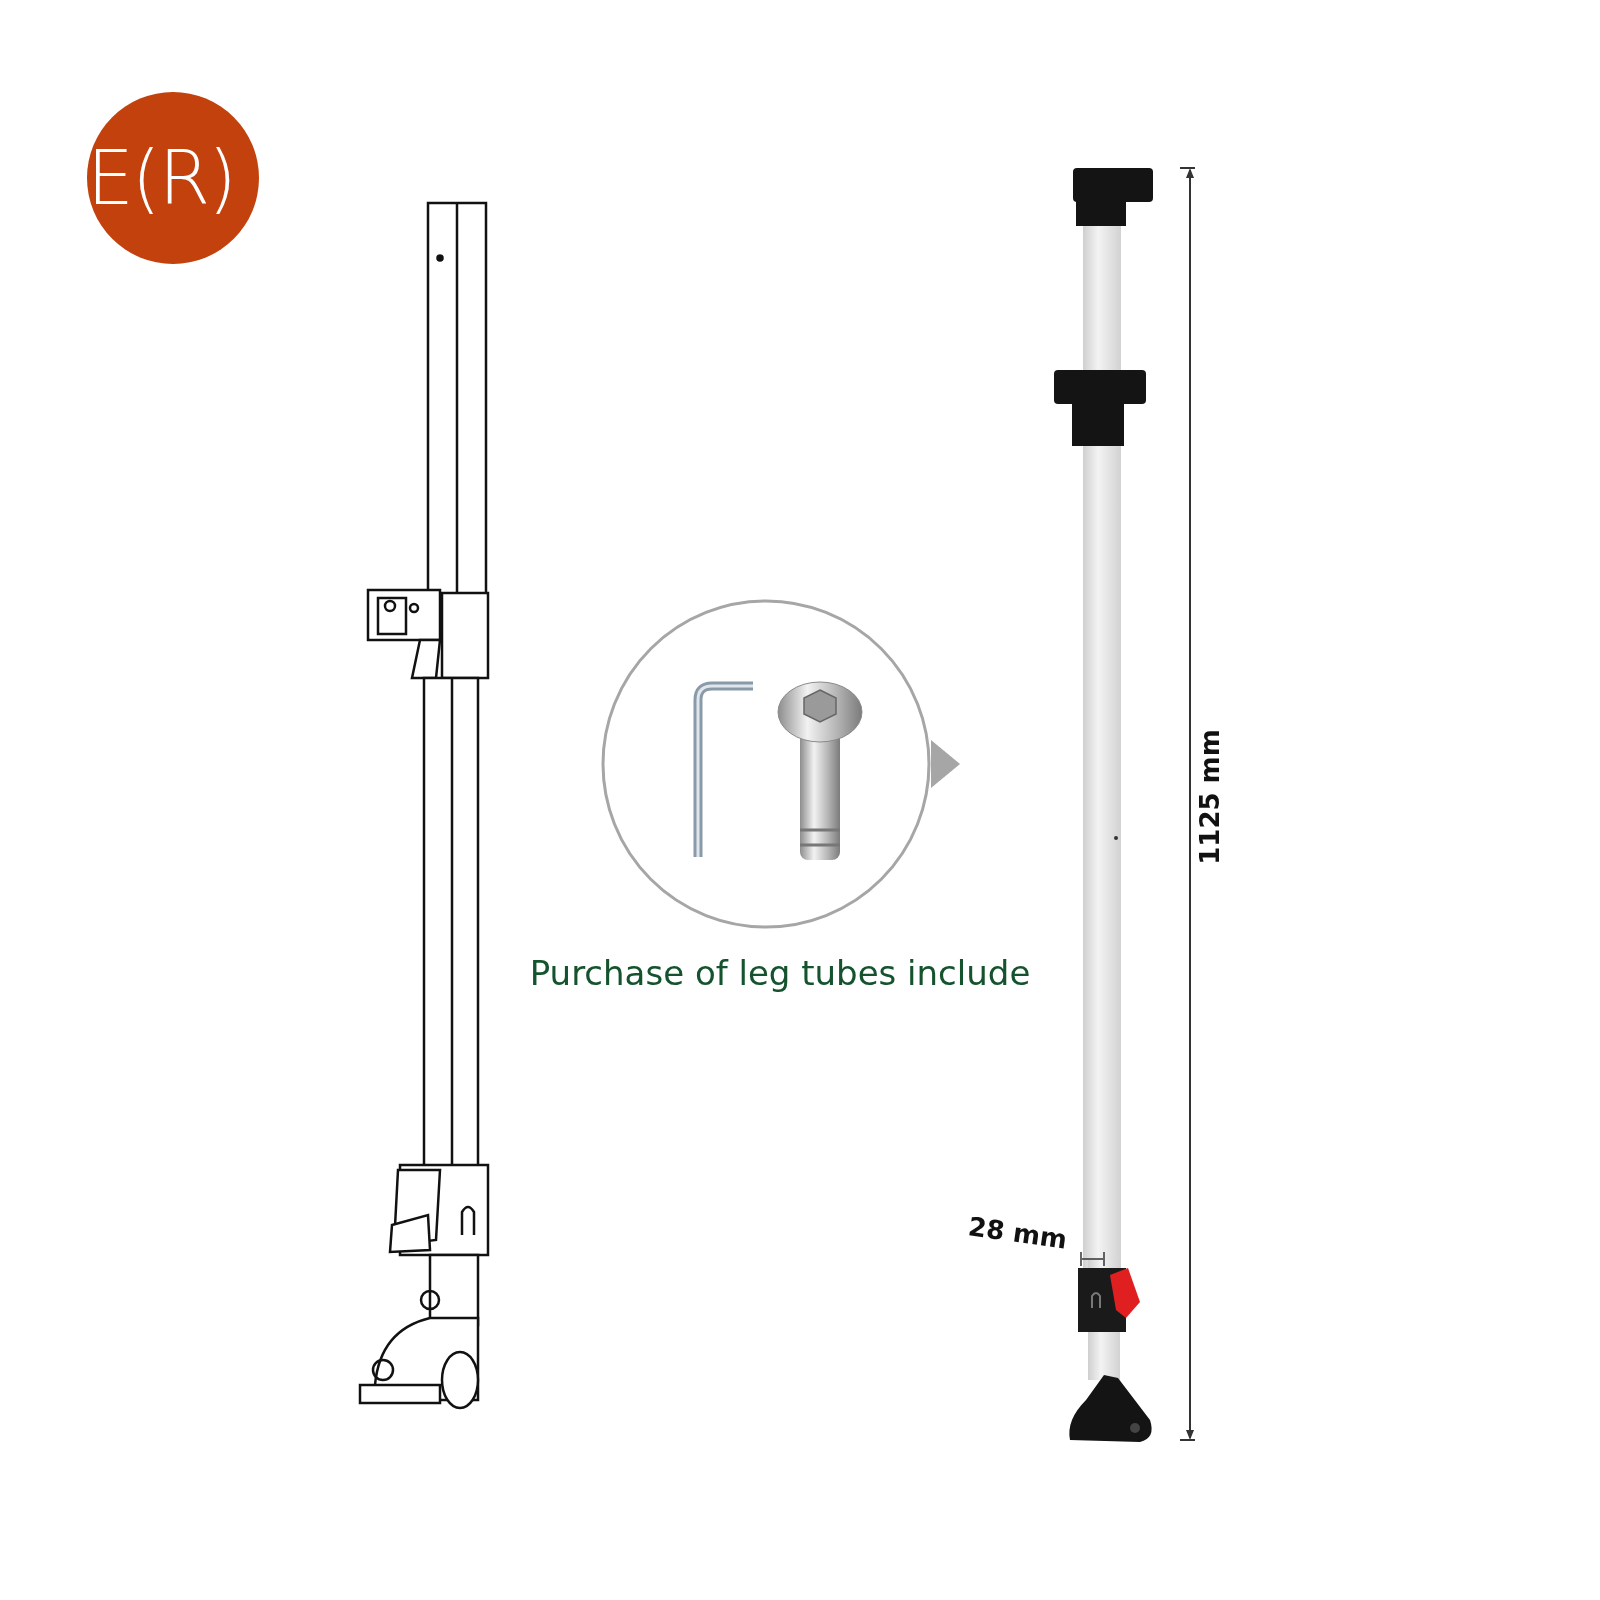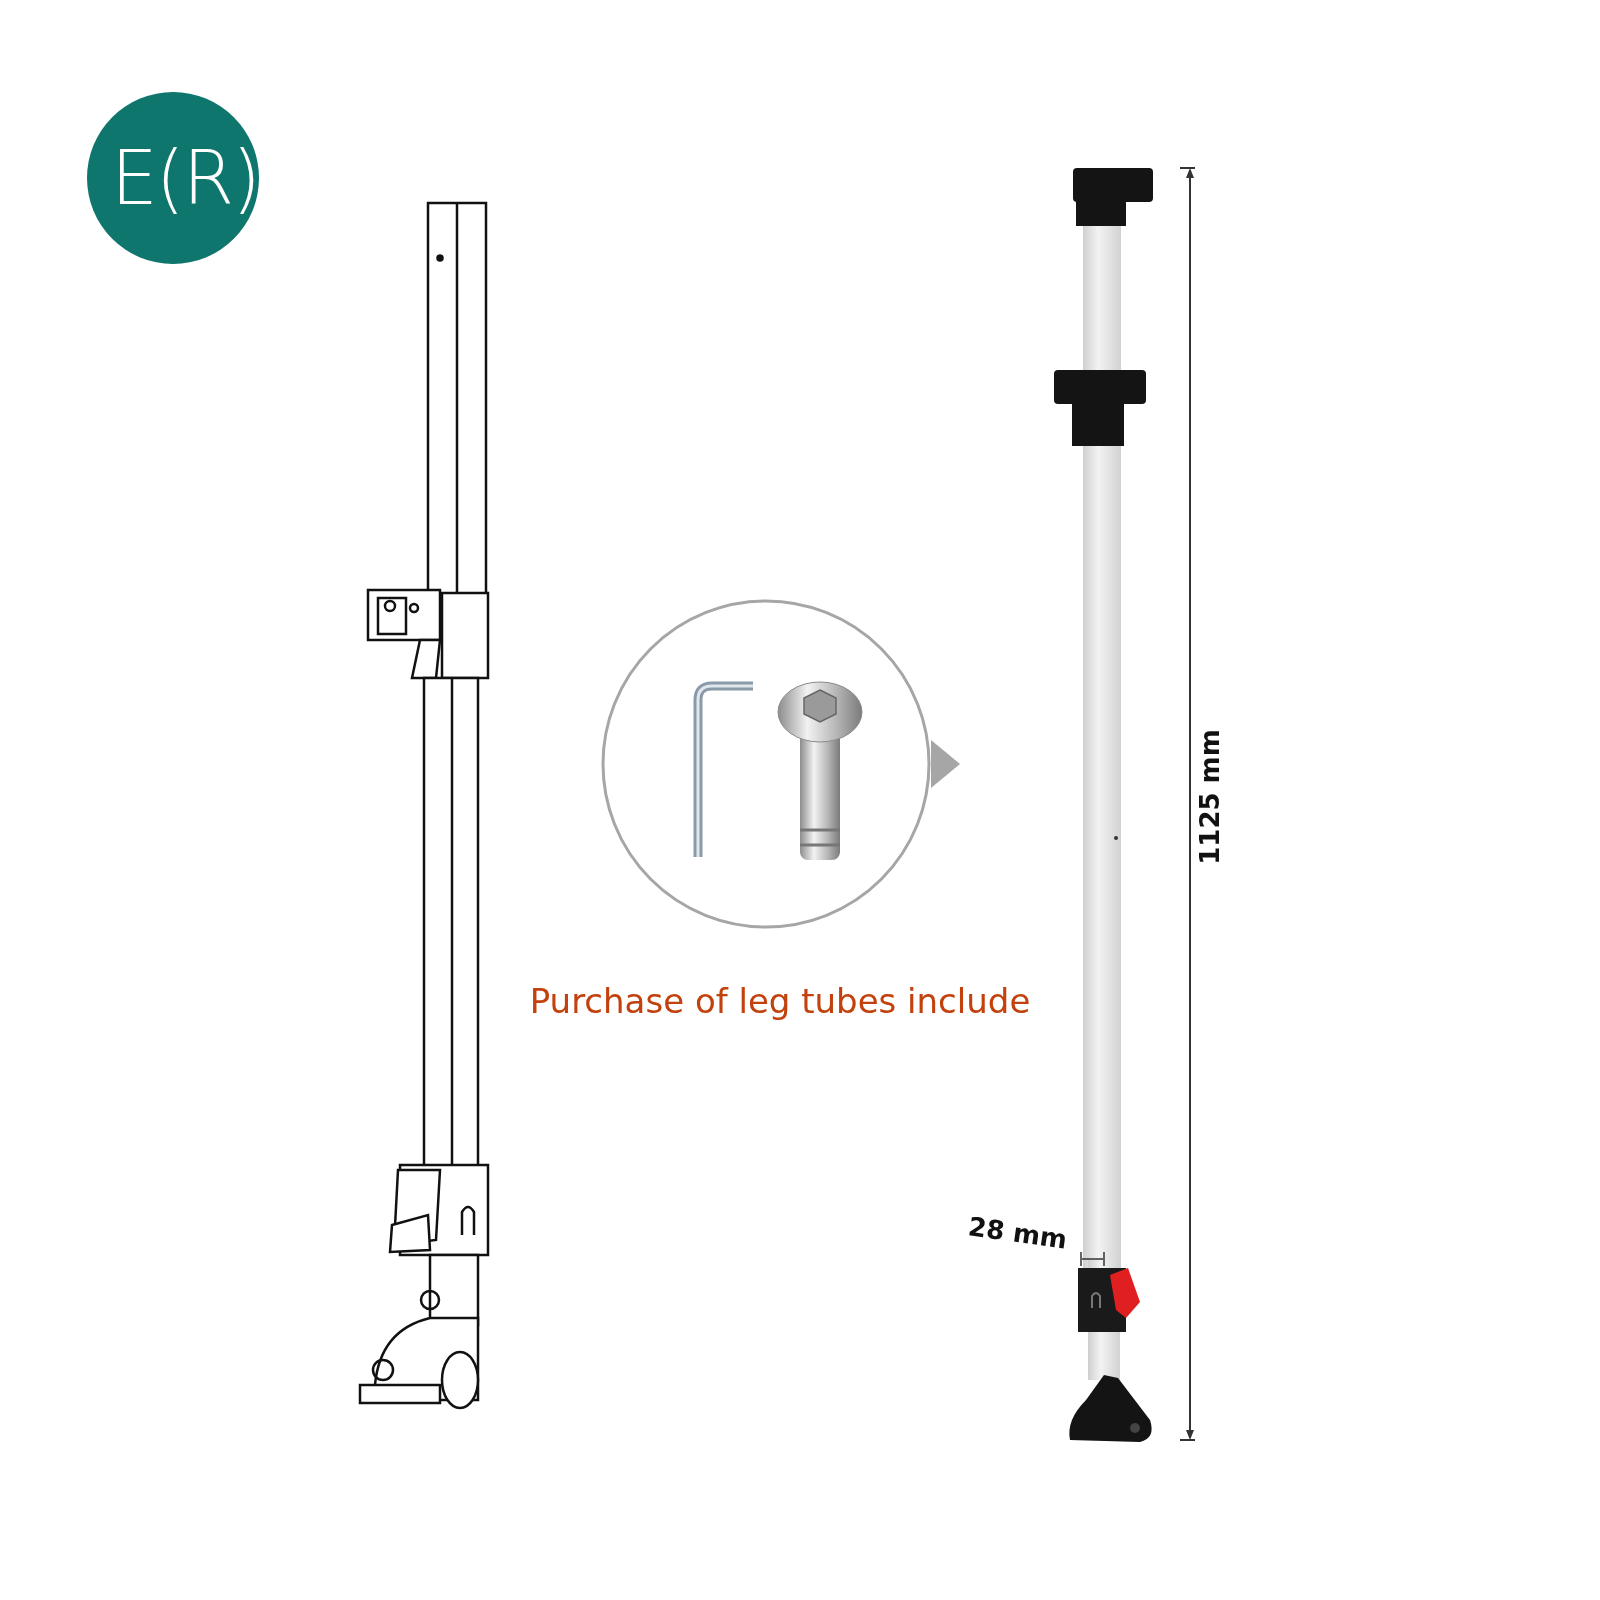--- a/index.html
+++ b/index.html
@@ -1,20 +1,20 @@
 <!DOCTYPE html>
 <html><head>
 <meta charset="utf-8">
 <style>
   html, body { margin:0; padding:0; background:#ffffff; }
   body { width:1600px; height:1600px; position:relative; overflow:hidden; font-family:"Liberation Sans", sans-serif; }
-  .badge { position:absolute; left:87px; top:92px; width:172px; height:172px; border-radius:50%; background:#0f766e; display:flex; align-items:center; justify-content:flex-end; }
+  .badge { position:absolute; left:87px; top:92px; width:172px; height:172px; border-radius:50%; background:#c2410c; display:flex; align-items:center; justify-content:flex-start; }
   .badge span { color:#ffffff; font-family:"DejaVu Sans", sans-serif; font-weight:300; font-size:74px; letter-spacing:-2px; }
   svg.layer { position:absolute; left:0; top:0; }
-  .caption { position:absolute; left:480px; top:973px; width:600px; text-align:center; color:#c2410c; font-family:"DejaVu Sans", sans-serif; font-size:34px; line-height:56px; }
+  .caption { position:absolute; left:480px; top:945px; width:600px; text-align:center; color:#14532d; font-family:"DejaVu Sans", sans-serif; font-size:34px; line-height:56px; }
   .dim-v { position:absolute; left:1190px; top:722px; width:40px; height:150px; }
   .dim-v span { position:absolute; left:50%; top:50%; transform:translate(-50%,-50%) rotate(-90deg); font-family:"DejaVu Sans", sans-serif; font-weight:bold; font-size:26px; white-space:nowrap; color:#111; }
   .dim-h { position:absolute; left:968px; top:1218px; transform:rotate(8deg); font-family:"DejaVu Sans", sans-serif; font-weight:bold; font-size:26px; color:#111; white-space:nowrap; }
 </style>
 </head>
 <body>
 
 <div class="badge">
   <span>E(R)</span>
 </div>

